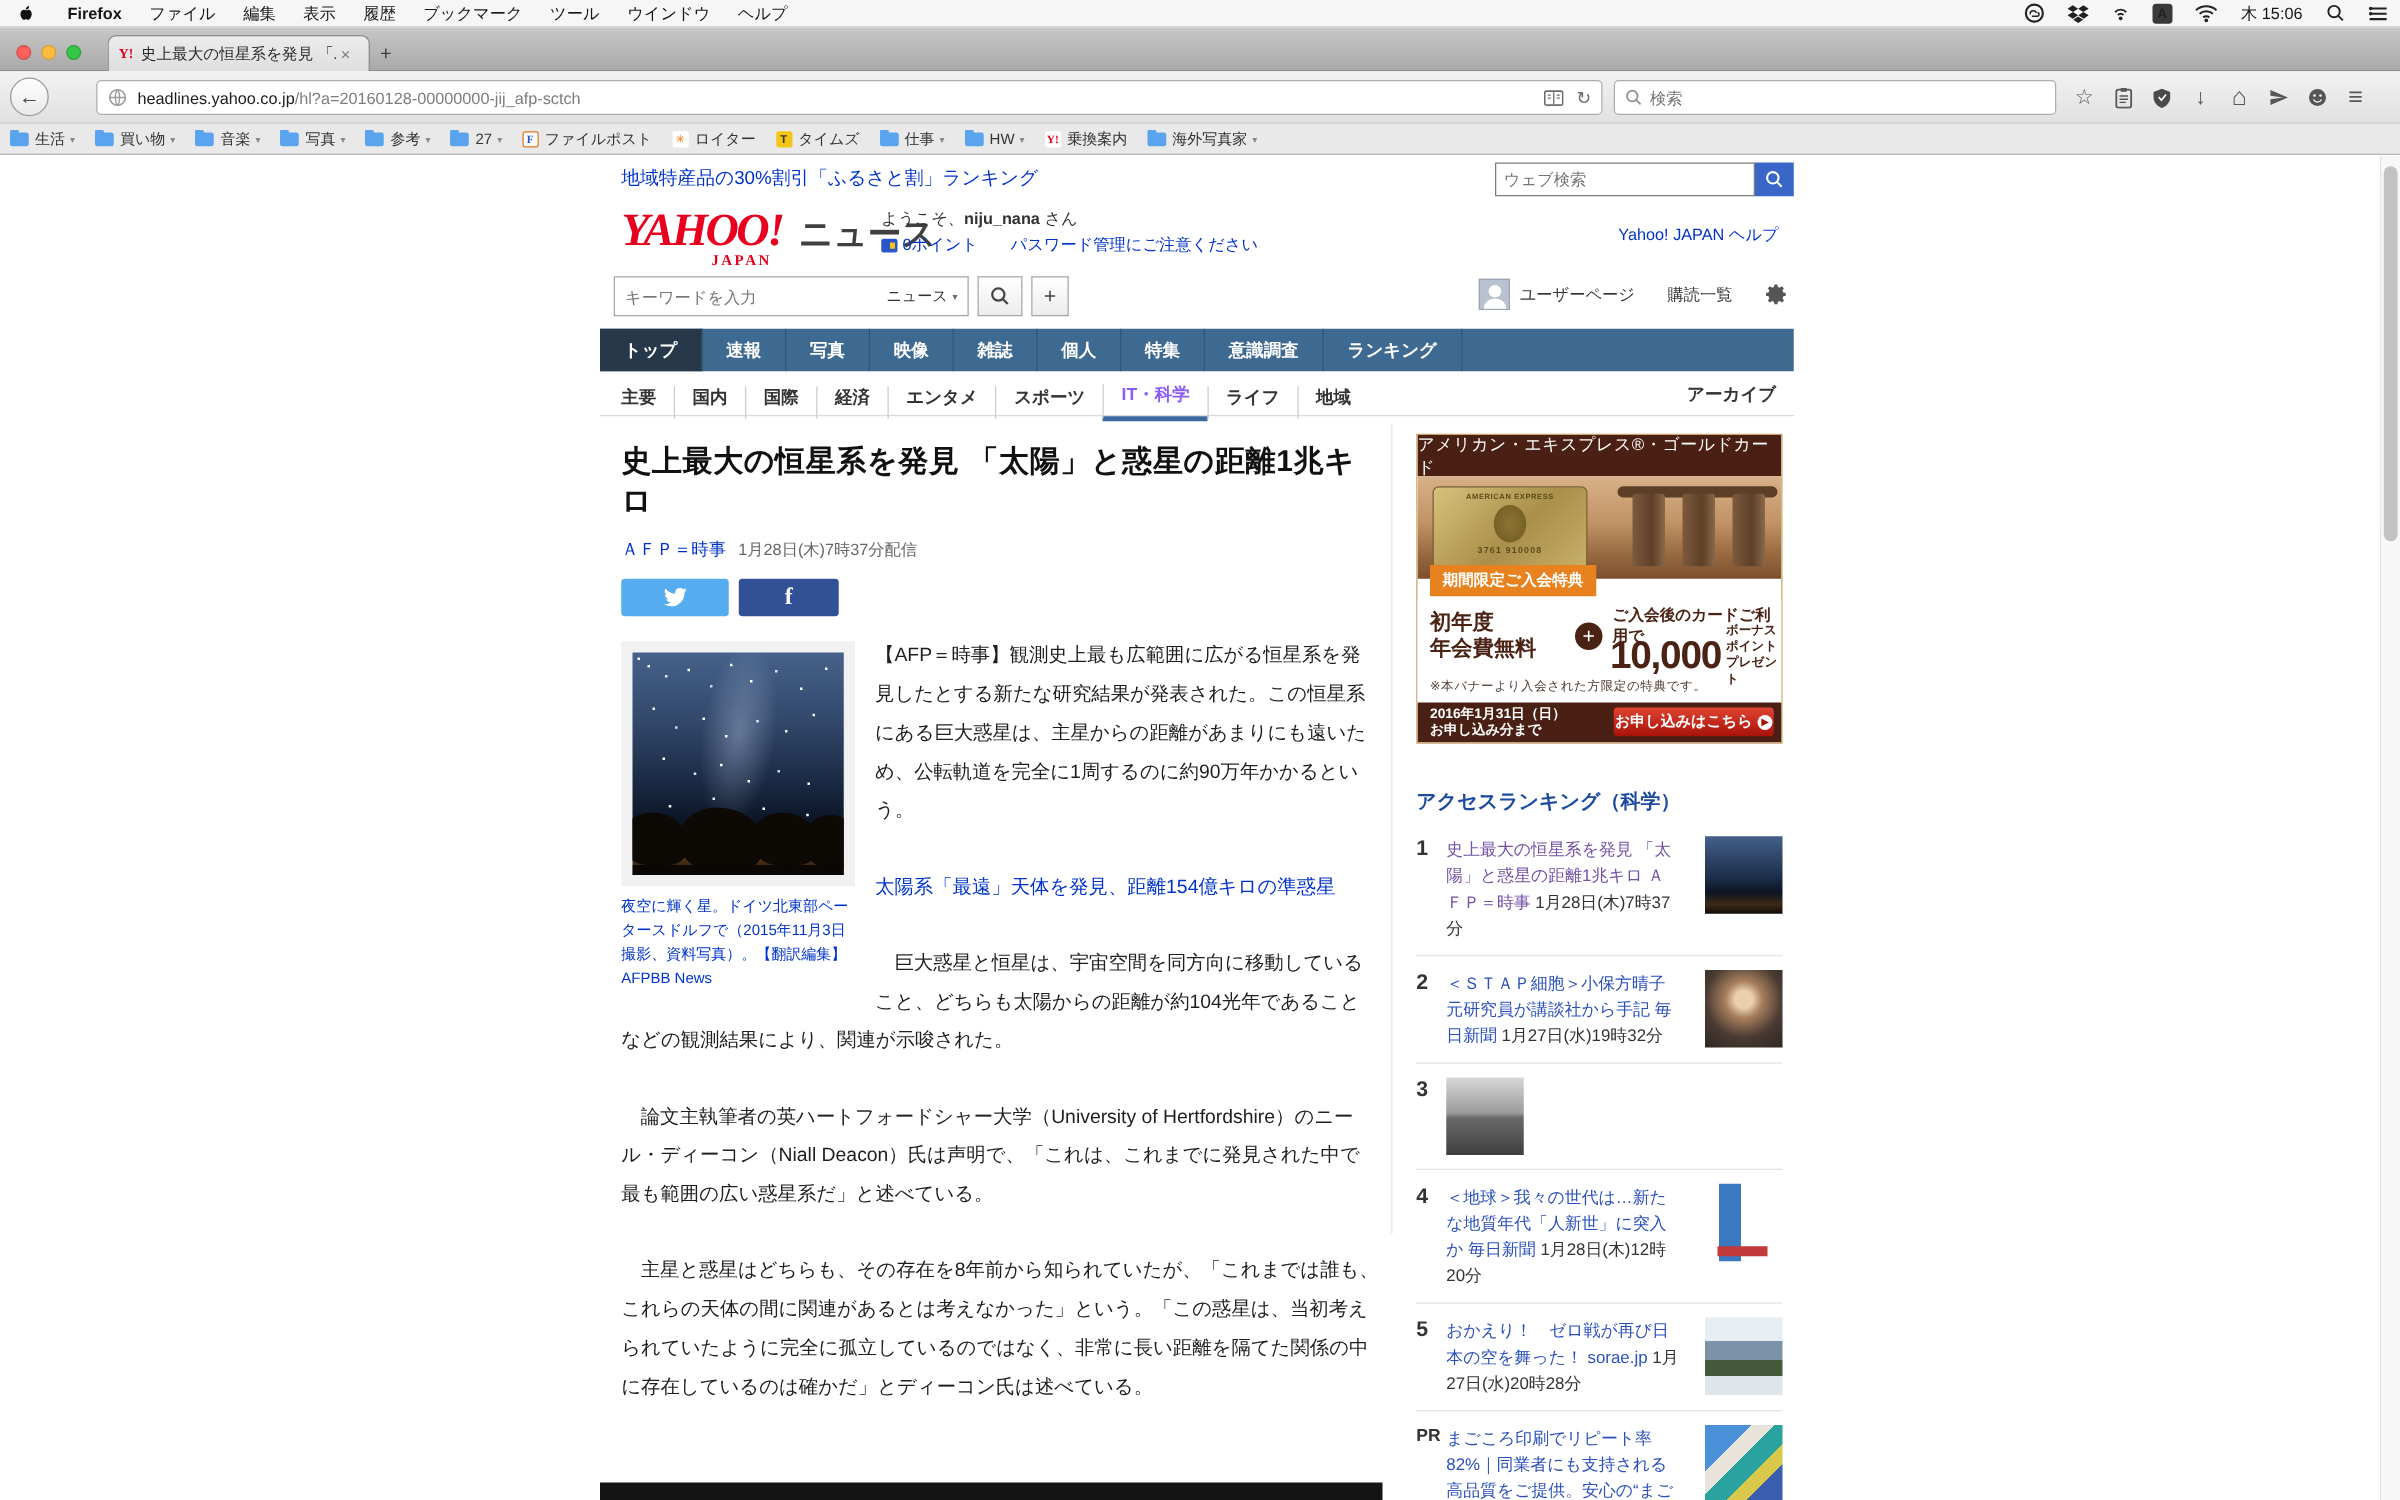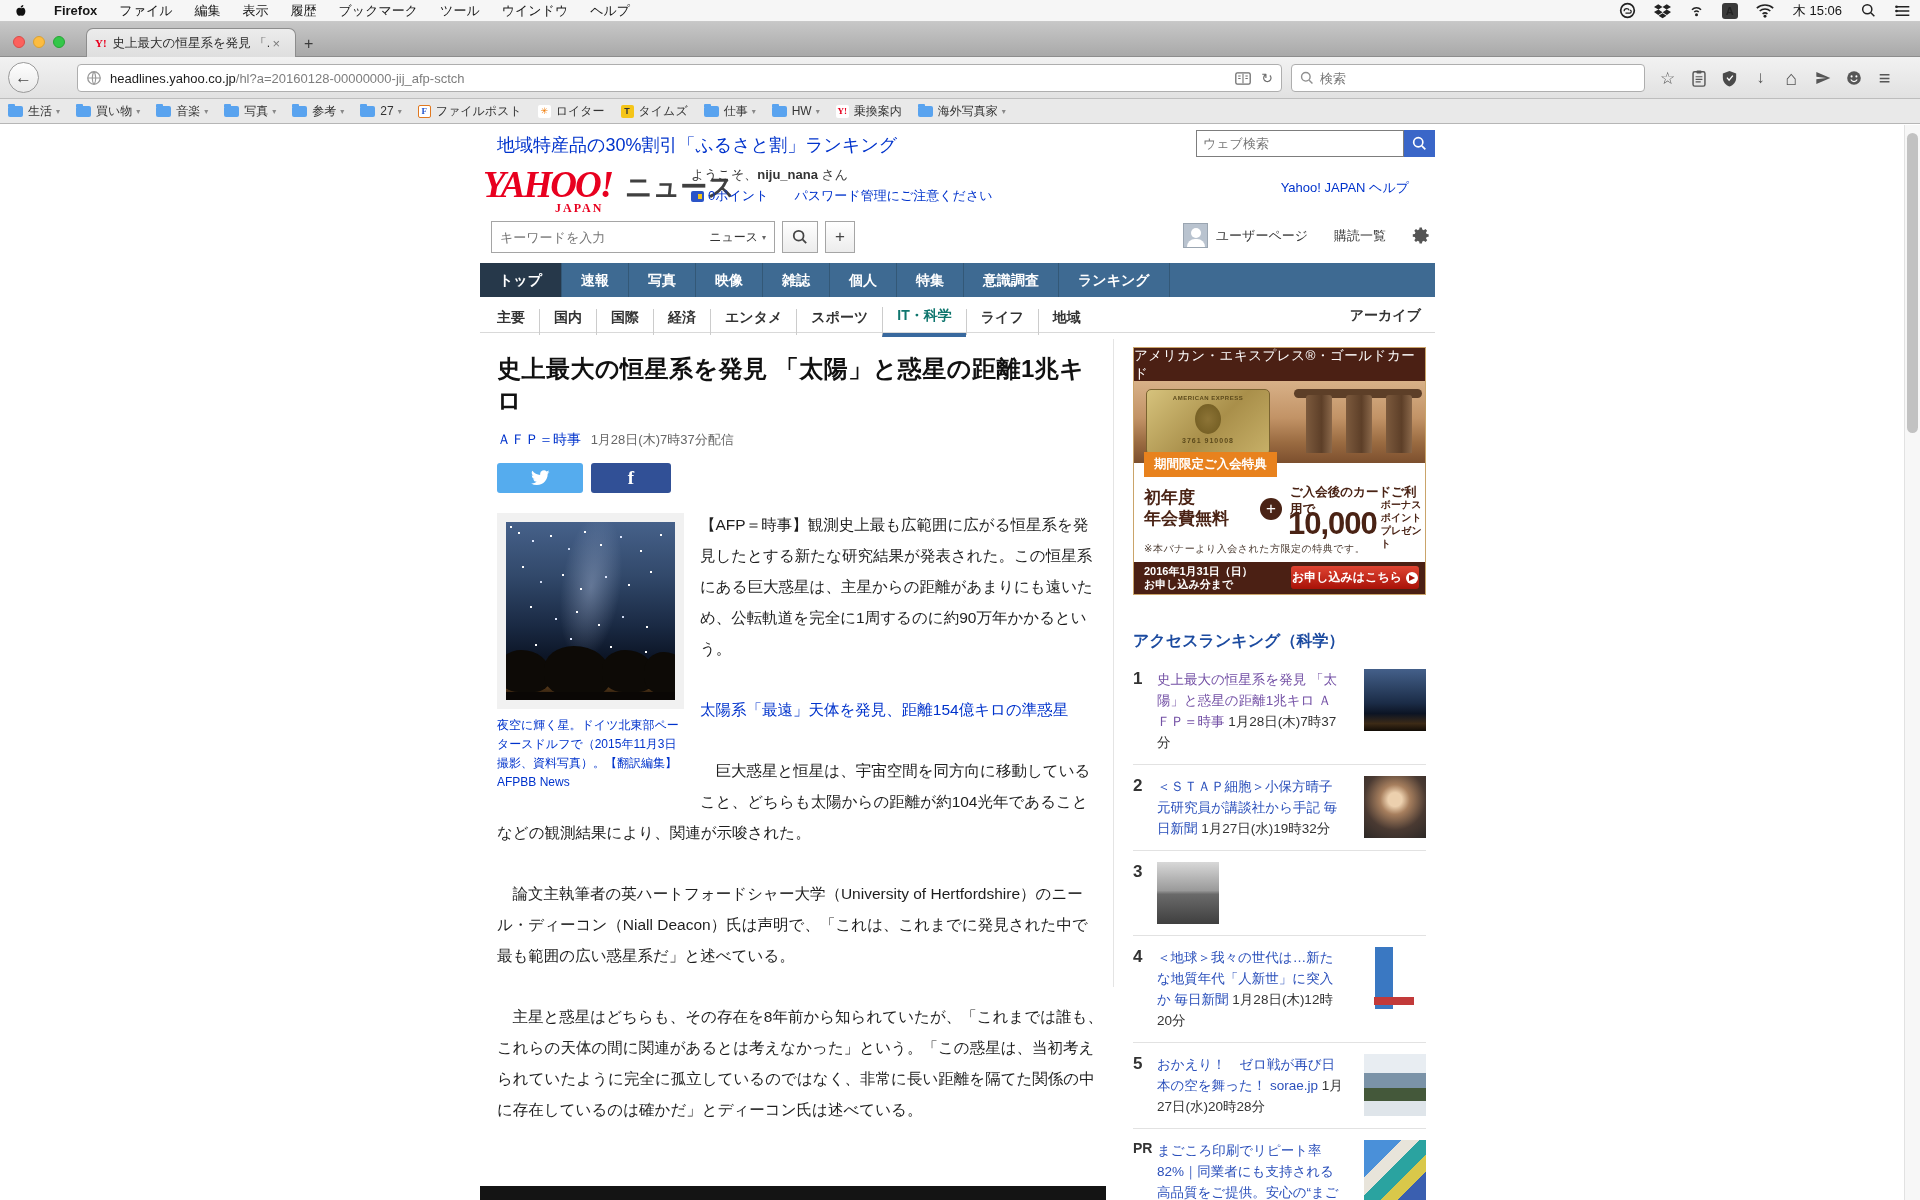--- a/index.html
+++ b/index.html
@@ -59,27 +59,27 @@
   .bm .sq { width:13px; height:13px; border-radius:2px; margin-right:5px; display:flex; align-items:center; justify-content:center; font-size:9px; font-weight:bold; }
   .sq.fp { background:#fff; border:1px solid #e07820; color:#2255cc; font-family:"Liberation Serif",serif; }
   .sq.rt { background:#fff; color:#f07800; } .sq.rt:before { content:"✳"; }
   .sq.tm { background:#f5c518; color:#333; }
   .sq.yj { background:#fff; color:#e8001f; font-family:"Liberation Serif",serif; }
 
   
   #page { position:absolute; left:0; top:125px; width:1904px; height:1075px; background:#fff; overflow:hidden; }
   a, .lnk { color:#0033cc; text-decoration:none; }
 
-  #promoRow { position:absolute; left:497px; top:8px; font-size:18px;text-align:center; }
+  #promoRow { position:absolute; left:497px; top:8px; font-size:15px;text-align:center; }
   #websearch { position:absolute; left:1196px; top:5px; display:flex; }
   #websearch .box { width:208px; height:27px; border:1px solid #7d7d7d; background:#fff; display:flex; align-items:center; padding:0 6px; color:#8f8f8f; }
   #websearch input { border:none; outline:none; width:180px; font-size:13px; font-family:inherit; }
   #websearch .btn { width:31px; height:27px; background:#3a66c8; display:flex; align-items:center; justify-content:center; }
 
-  #logoRow { position:absolute; left:483px; top:38px; width:940px; height:60px; }
+  #logoRow { position:absolute; left:497px; top:38px; width:940px; height:60px; }
   .ylogo { position:absolute; left:0; top:0; font-family:"Liberation Serif",serif; font-style:italic; font-weight:bold; color:#e8001f; font-size:37px; letter-spacing:-2px; }
   .yjapan { position:absolute; left:72px; top:38px; font-family:"Liberation Serif",serif; font-weight:bold; color:#e8001f; font-size:12px; letter-spacing:2px; }
   .yservice { position:absolute; left:142px; top:6px; font-size:27px; font-weight:bold; color:#404040; }
   .welcome { position:absolute; left:208px; top:3px; font-size:13px; color:#333; }
   .welcome b { font-weight:bold; }
   .wline2 { position:absolute; left:208px; top:24px; font-size:13px; display:flex; align-items:center; }
   .wallet { width:13px; height:11px; background:#2b55c8; border-radius:2px; margin-right:4px; position:relative; }
   .wallet:after { content:""; position:absolute; right:2px; top:3px; width:4px; height:5px; background:#f5c518; }
   .wline2 .gap { width:26px; }
   #helpLinks { position:absolute; right:14px; top:16px; font-size:13px; }
@@ -99,21 +99,21 @@
   .gear { color:#555; }
 
   #mainNav { position:absolute; left:480px; top:138px; width:955px; height:34px; background:#3e6a92; display:flex; }
   #mainNav .tab { color:#fff; font-size:14px; font-weight:bold; line-height:34px; padding:0 19px; border-right:1px solid #335877; }
   #mainNav .tab.active { background:#26384a; }
 
   #subNav { position:absolute; left:480px; top:176px; width:955px; height:32px; border-bottom:1px solid #d9d9d9; }
   #subNav .wrap { position:absolute; left:17px; top:6px; display:flex; align-items:center; }
   #subNav .s { font-size:14px; font-weight:bold; color:#333; padding:0 14px 8px; border-left:1px solid #ccc; }
   #subNav .s:first-child { border-left:none; padding-left:0; }
-  #subNav .s.active { color:#0f766e; border-bottom:4px solid #39699e; }
+  #subNav .s.active { color:#8b5cf6; border-bottom:4px solid #39699e; }
   #subNav .arch { position:absolute; right:14px; top:6px; font-size:14px; font-weight:bold; color:#333; }
 
   
   #article { position:absolute; left:480px; top:212px; width:633px; padding:16px 10px 0 17px; }
   #article h1 { font-size:24px; font-weight:bold; color:#111; letter-spacing:0.5px; }
   .byline { margin-top:14px; font-size:13px; color:#666; }
   .byline .src { color:#0033cc; font-size:14px; margin-right:6px; }
   .sharebtns { margin-top:14px; display:flex; }
   .btn-tw { width:86px; height:30px; background:#55acee; border-radius:3px; margin-right:8px; display:flex; align-items:center; justify-content:center; }
   .btn-fb { width:80px; height:30px; background:#315096; border-radius:3px; display:flex; align-items:center; justify-content:center;

